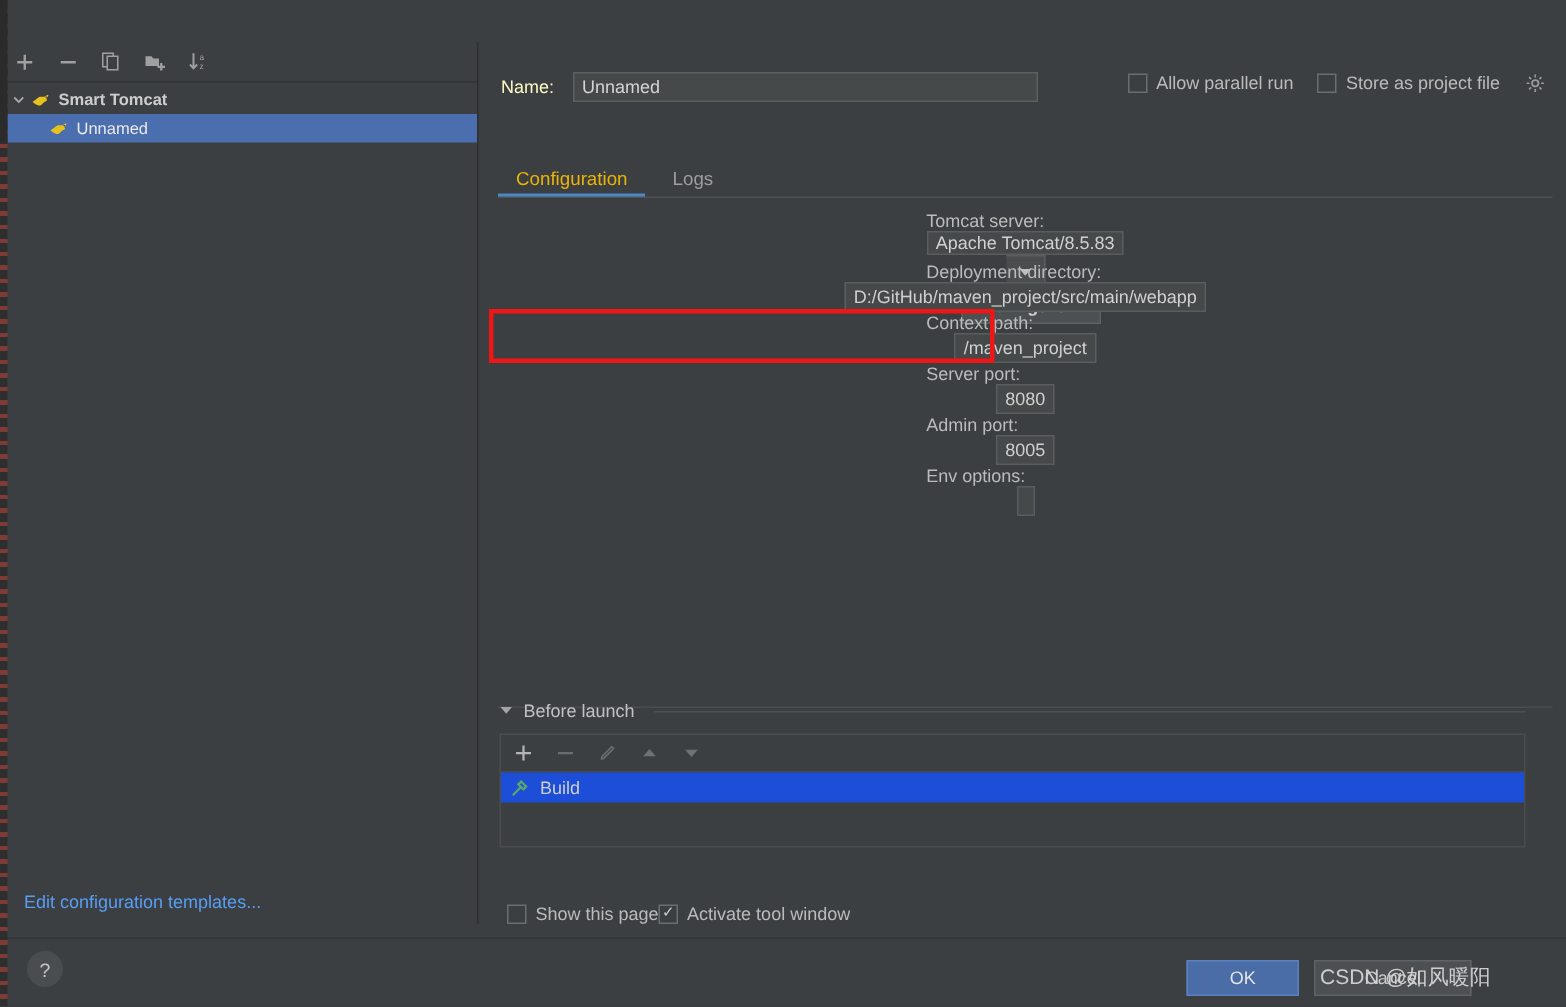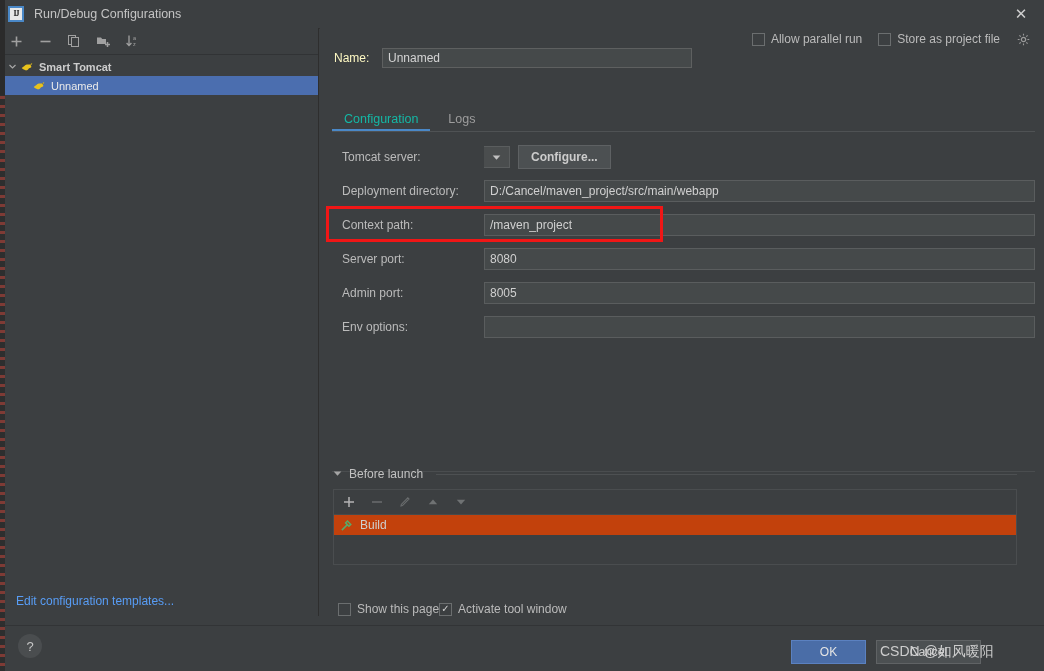--- a/index.html
+++ b/index.html
@@ -181,21 +181,21 @@
     font-size: 12px;
     box-sizing: border-box;
     font-family: "Liberation Sans", sans-serif;
     display: flex;
     align-items: center;
   }
   .name-field { width: 310px; }
 
   .checks {
     position: absolute;
-    right: 14px; top: 4px;
+    right: 14px; top: 20px;
     display: flex;
     align-items: center;
     gap: 16px;
   }
   .check {
     display: flex;
     align-items: center;
     gap: 6px;
     cursor: pointer;
     font-size: 12px;
@@ -231,21 +231,21 @@
     align-items: flex-end;
     gap: 6px;
   }
   .tab {
     padding: 3px 12px 6px 12px;
     font-size: 12.5px;
     color: #9d9d9d;
     cursor: pointer;
     position: relative;
   }
-  .tab.active { color: #14b8a6; }
+  .tab.active { color: #eab308; }
   .tab.active::after {
     content: "";
     position: absolute;
     left: 0; right: 0; bottom: 0;
     height: 3px;
     background: #4a88c7;
   }
   .tab-sep {
     position: absolute;
     left: 12px; top: 103px;
@@ -258,20 +258,21 @@
     position: absolute;
     left: 12px; top: 112px;
     width: 703px;
     height: 330px;
   }
   .frow {
     display: flex;
     align-items: center;
     height: 34px;
     position: relative;
+    flex-direction: column;
   }
   .flabel {
     width: 152px;
     flex: none;
     color: #bbbbbb;
     font-size: 12px;
     padding-left: 10px;
     box-sizing: border-box;
   }
   .finput {
@@ -370,21 +371,21 @@
     display: flex;
     align-items: center;
     justify-content: center;
     color: #9a9a9a;
     font-size: 12px;
     cursor: pointer;
   }
   .bl-ic.dim { color: #6a6d6e; }
   .bl-item {
     height: 20px;
-    background: #c2410c;
+    background: #1d4ed8;
     display: flex;
     align-items: center;
     gap: 6px;
     padding-left: 6px;
     color: #cfcfcf;
     font-size: 12px;
     cursor: pointer;
   }
 
   
@@ -470,25 +471,20 @@
   }
 </style>
 </head>
 <body>
 
 <div class="app">
 
   <div class="edge-artifact"></div>
   <div class="edge-artifact top-clean"></div>
 
-  <div class="titlebar">
-    <div class="ij-logo">IJ</div>
-    <div class="title-text">Run/Debug Configurations</div>
-    <div class="close-btn">✕</div>
-  </div>
 
   <div class="left-pane">
 
     <div class="tree-toolbar">
       <span class="tb-icon">
         <svg width="13" height="13" viewBox="0 0 13 13">
             <path d="M6.5 1.5v10M1.5 6.5h10" stroke="#a0a0a0" stroke-width="1.6" fill="none"></path>
           </svg>
       </span>
       <span class="tb-icon">
@@ -573,31 +569,32 @@
     <div class="tabs">
       <div class="tab active">Configuration</div>
       <div class="tab">Logs</div>
     </div>
     <div class="tab-sep"></div>
 
     <div class="form">
 
       <div class="frow">
         <span class="flabel">Tomcat server:</span>
+        <span class="finput">Apache Tomcat/8.5.83</span>
         <span class="combo-btn">
           <svg width="9" height="7" viewBox="0 0 9 7">
               <path d="M.7 1.4h7.6L4.5 5.8z" fill="#c0c0c0"></path>
             </svg>
         </span>
         <span class="btn configure-btn">Configure...</span>
       </div>
 
       <div class="frow">
         <span class="flabel">Deployment directory:</span>
-        <span class="finput">D:/Cancel/maven_project/src/main/webapp</span>
+        <span class="finput">D:/GitHub/maven_project/src/main/webapp</span>
       </div>
 
       <div class="frow">
         <span class="flabel">Context path:</span>
         <span class="finput">/maven_project</span>
       </div>
 
       <div class="frow">
         <span class="flabel">Server port:</span>
         <span class="finput">8080</span>

